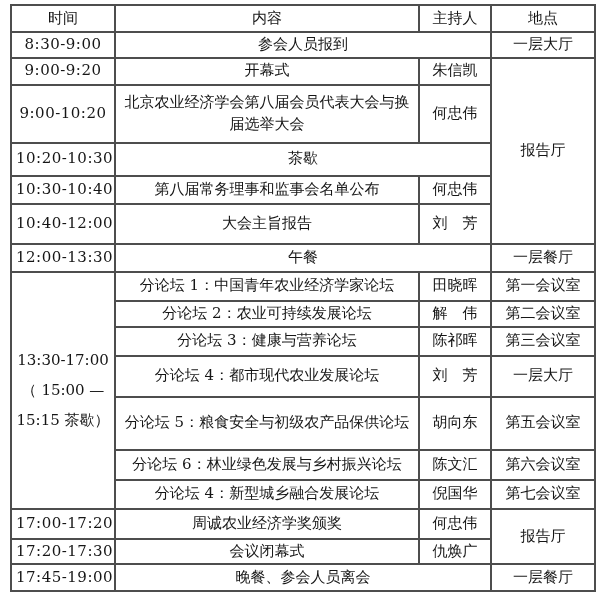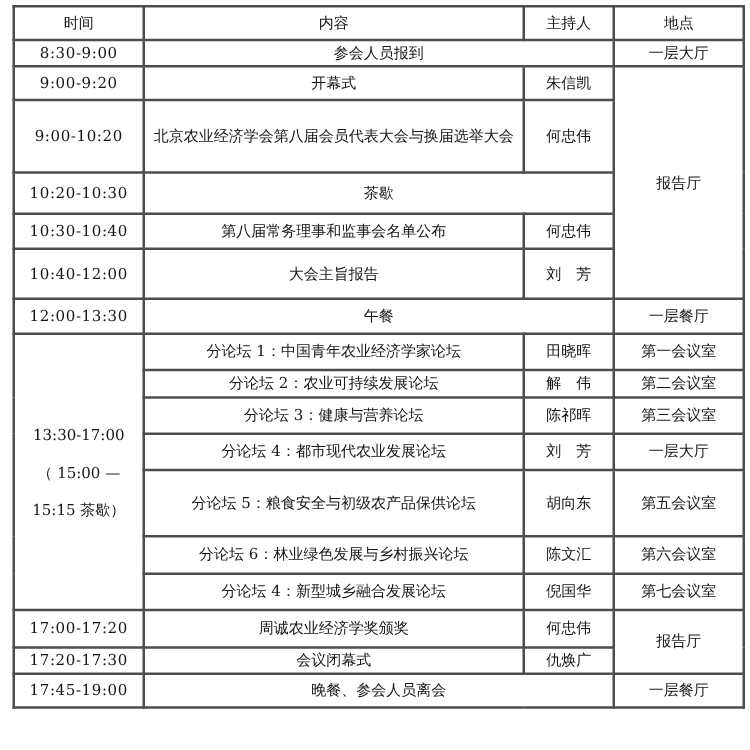--- a/index.html
+++ b/index.html
@@ -18,21 +18,21 @@
     table-layout: fixed;
     width: 584px;
     font-family: "DejaVu Serif", "Liberation Serif", serif;
     color: #161616;
   }
   table.schedule th,
   table.schedule td {
     border: 2px solid #4d4d4d;
     text-align: center;
     vertical-align: middle;
-    font-size: 12px;
+    font-size: 15px;
     font-weight: normal;
     padding: 1px 4px;
     line-height: 1.45;
     overflow: hidden;
   }
   
   td.time {
     text-align: left;
     padding-left: 2px;
     padding-right: 0;
@@ -132,21 +132,21 @@
       <td>解　伟</td>
       <td>第二会议室</td>
     </tr>
 
     <tr style="height:29px">
       <td class="forum">分论坛 3：健康与营养论坛</td>
       <td>陈祁晖</td>
       <td>第三会议室</td>
     </tr>
 
-    <tr style="height:29px">
+    <tr style="height:41px">
       <td class="forum">分论坛 4：都市现代农业发展论坛</td>
       <td>刘　芳</td>
       <td>一层大厅</td>
     </tr>
 
     <tr style="height:53px">
       <td class="forum">分论坛 5：粮食安全与初级农产品保供论坛</td>
       <td>胡向东</td>
       <td>第五会议室</td>
     </tr>

